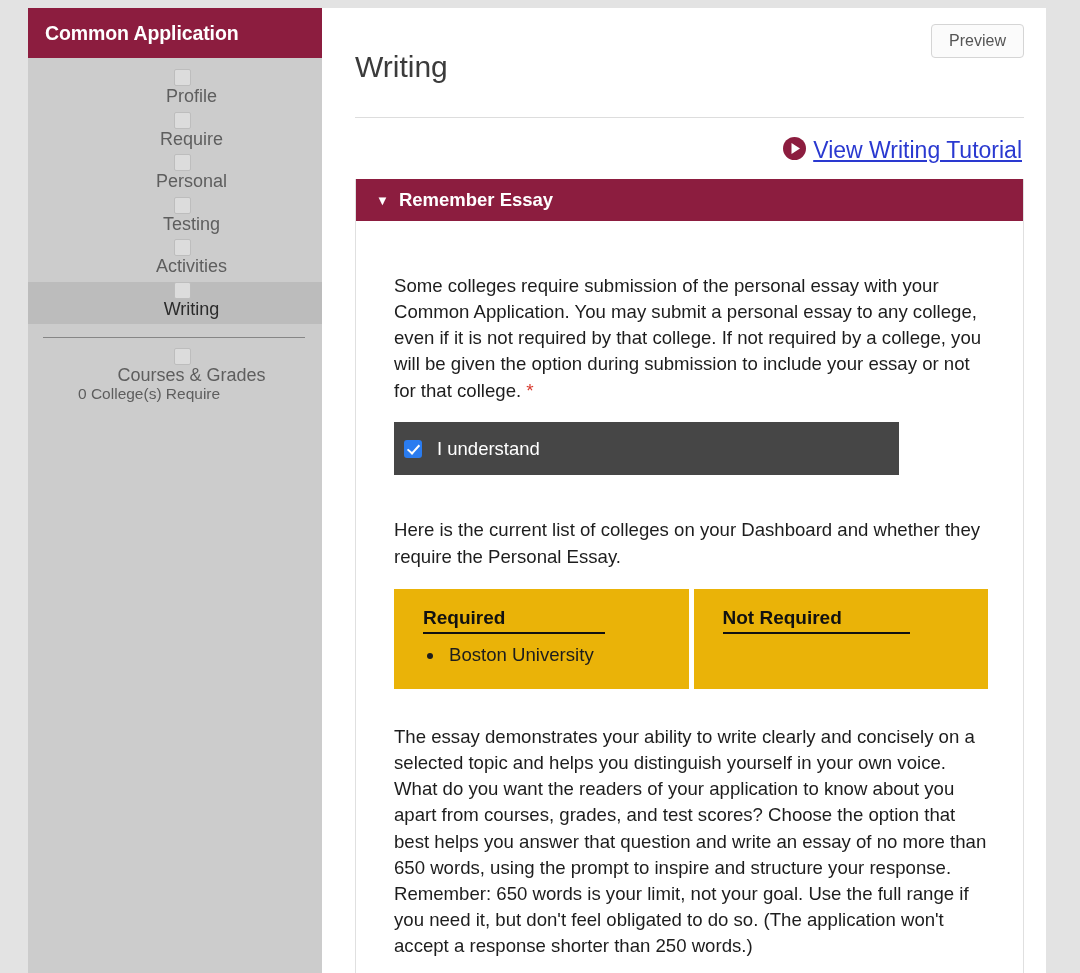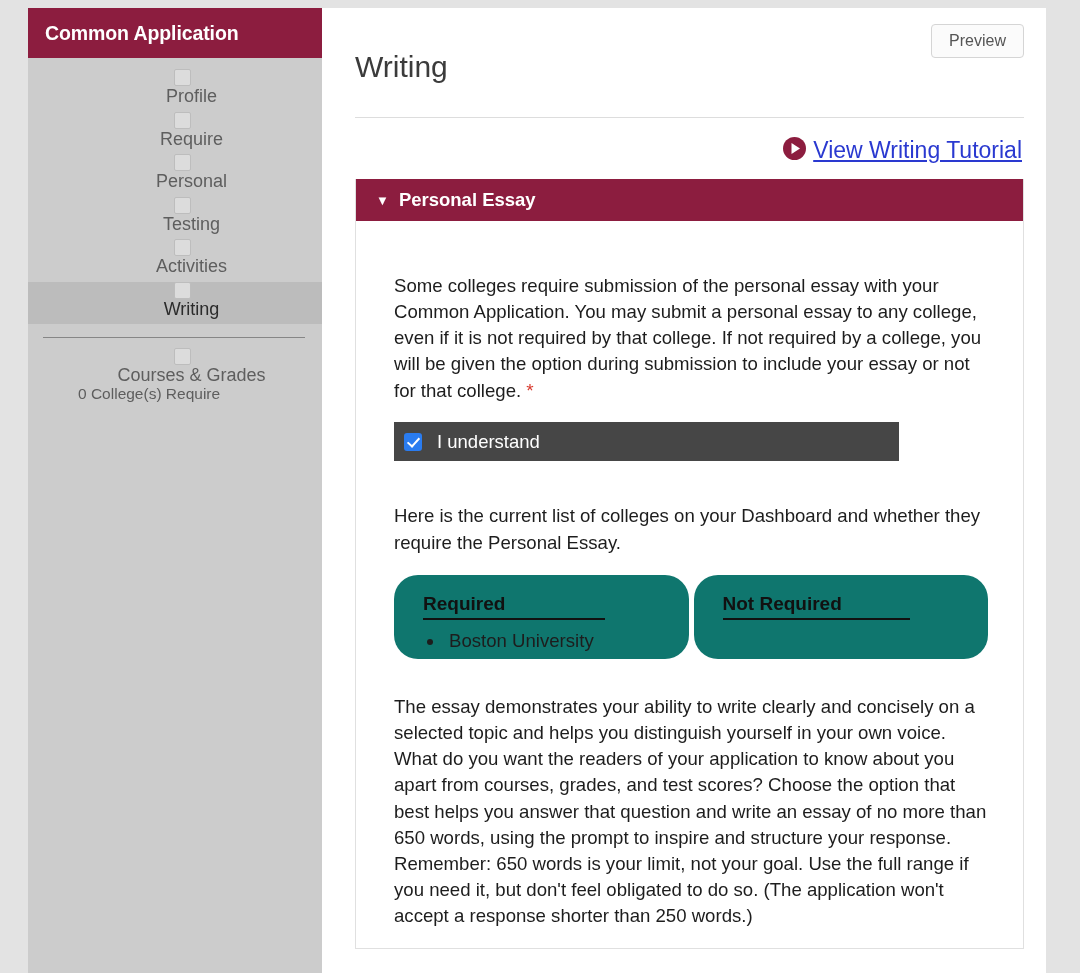--- a/index.html
+++ b/index.html
@@ -184,21 +184,21 @@
     color: #1d1d1d;
   }
   .req-star {
     color: #d83a2e;
     font-size: 19px;
   }
 
   .understand-bar {
     margin-top: 17px;
     background: #464646;
-    height: 39px;
+    height: 53px;
     width: 505px;
     display: flex;
     align-items: center;
     padding-left: 10px;
     cursor: pointer;
   }
   .cb-checked {
     width: 18px; height: 18px;
     background: #2a7cf0;
     border-radius: 3px;
@@ -221,25 +221,24 @@
   }
 
   .para-2 { margin-top: 42px; }
 
   .req-table {
     display: flex;
     margin-top: 19px;
     gap: 5px;
   }
   .req-col {
-    background: #0f766e;
+    background: #eab308;
     width: 299px;
-    height: 84px;
+    height: 100px;
     padding: 18px 0 0 29px;
-    border-radius: 24px;
   }
   .col-head {
     font-size: 19px;
     font-weight: bold;
     color: #111111;
     display: inline-block;
     border-bottom: 2px solid #111111;
     padding-bottom: 3px;
   }
   .col-head.required { width: 182px; }
@@ -326,21 +325,21 @@
             <circle cx="12.5" cy="12.5" r="11.5" fill="#8c1d3f"></circle>
             <polygon points="9.5,7 18,12.5 9.5,18" fill="#ffffff"></polygon>
           </svg>
         </span>
         <a class="tutorial-link">View Writing Tutorial</a>
       </div>
 
       <section class="panel">
         <div class="panel-header">
           <span class="panel-caret">▼</span>
-          <span class="panel-title">Personal Essay</span>
+          <span class="panel-title">Remember Essay</span>
         </div>
 
         <div class="panel-body">
 
           <p class="para"><span>Some colleges require submission of the personal essay with your Common Application. You may submit a personal essay to any college, even if it is not required by that college. If not required by a college, you will be given the option during submission to include your essay or not for that college.</span> <span class="req-star">*</span></p>
 
           <div class="understand-bar">
             <span class="cb-checked"></span>
             <span class="understand-label">I understand</span>
           </div>

